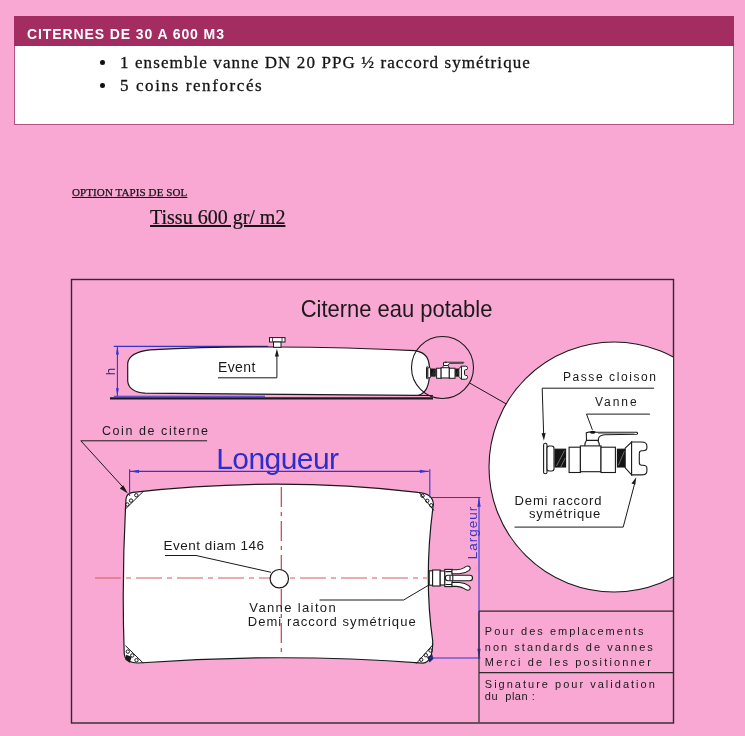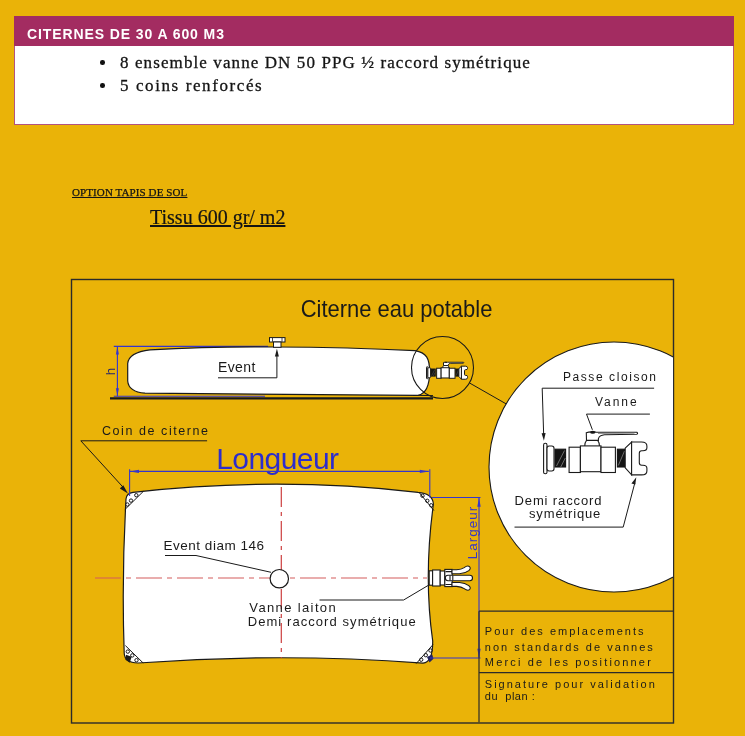--- a/index.html
+++ b/index.html
@@ -1,16 +1,16 @@
 <!DOCTYPE html>
 <html><head>
 <meta charset="utf-8">
 <style>
   html,body{margin:0;padding:0;background:#fff;}
-  #page{position:relative;width:745px;height:736px;background:#eab308;overflow:hidden;
+  #page{position:relative;width:745px;height:736px;background:#f9a8d4;overflow:hidden;
         font-family:"Liberation Sans",sans-serif;}
   #hdr{position:absolute;left:14px;top:16px;width:720px;height:29.5px;background:#a32c61;
        color:#fff;font-weight:bold;font-size:14px;letter-spacing:0.9px;line-height:37px;
        padding-left:13px;box-sizing:border-box;}
   #bbox{position:absolute;left:14px;top:45.5px;width:720px;height:79.5px;background:#fff;
         border:1px solid #b25480;border-top:none;box-sizing:border-box;}
   #bbox ul{margin:0;padding:0;list-style:none;}
   #bbox li{position:relative;font-family:"Liberation Serif",serif;font-size:17px;
            letter-spacing:0.5px;line-height:23.2px;color:#141414;padding-left:105px;-webkit-text-stroke:0.3px #141414;}
   #bbox li:first-child{margin-top:5px;}
@@ -21,21 +21,21 @@
   #tissu{position:absolute;left:150px;top:206px;font-family:"Liberation Serif",serif;-webkit-text-stroke:0.22px #141414;
        font-size:20px;color:#141414;text-decoration:underline;}
   svg text{font-family:"Liberation Sans",sans-serif;fill:#1a1a1a;}
 </style>
 </head>
 <body>
 <div id="page">
   <div id="hdr">CITERNES DE 30 A 600 M3</div>
   <div id="bbox">
     <ul>
-      <li style="letter-spacing:1.1px;">8 ensemble vanne DN 50 PPG ½ raccord symétrique</li>
+      <li style="letter-spacing:1.1px;">1 ensemble vanne DN 20 PPG ½ raccord symétrique</li>
       <li style="letter-spacing:1.6px;">5 coins renforcés</li>
     </ul>
   </div>
   <div id="opt">OPTION TAPIS DE SOL</div>
   <div id="tissu">Tissu 600 gr/ m2</div>
 
   <svg width="745" height="736" viewBox="0 0 745 736" style="position:absolute;left:0;top:0;">
     <defs>
       <clipPath id="boxclip">
           <rect x="72" y="280" width="601" height="442.5"></rect>

